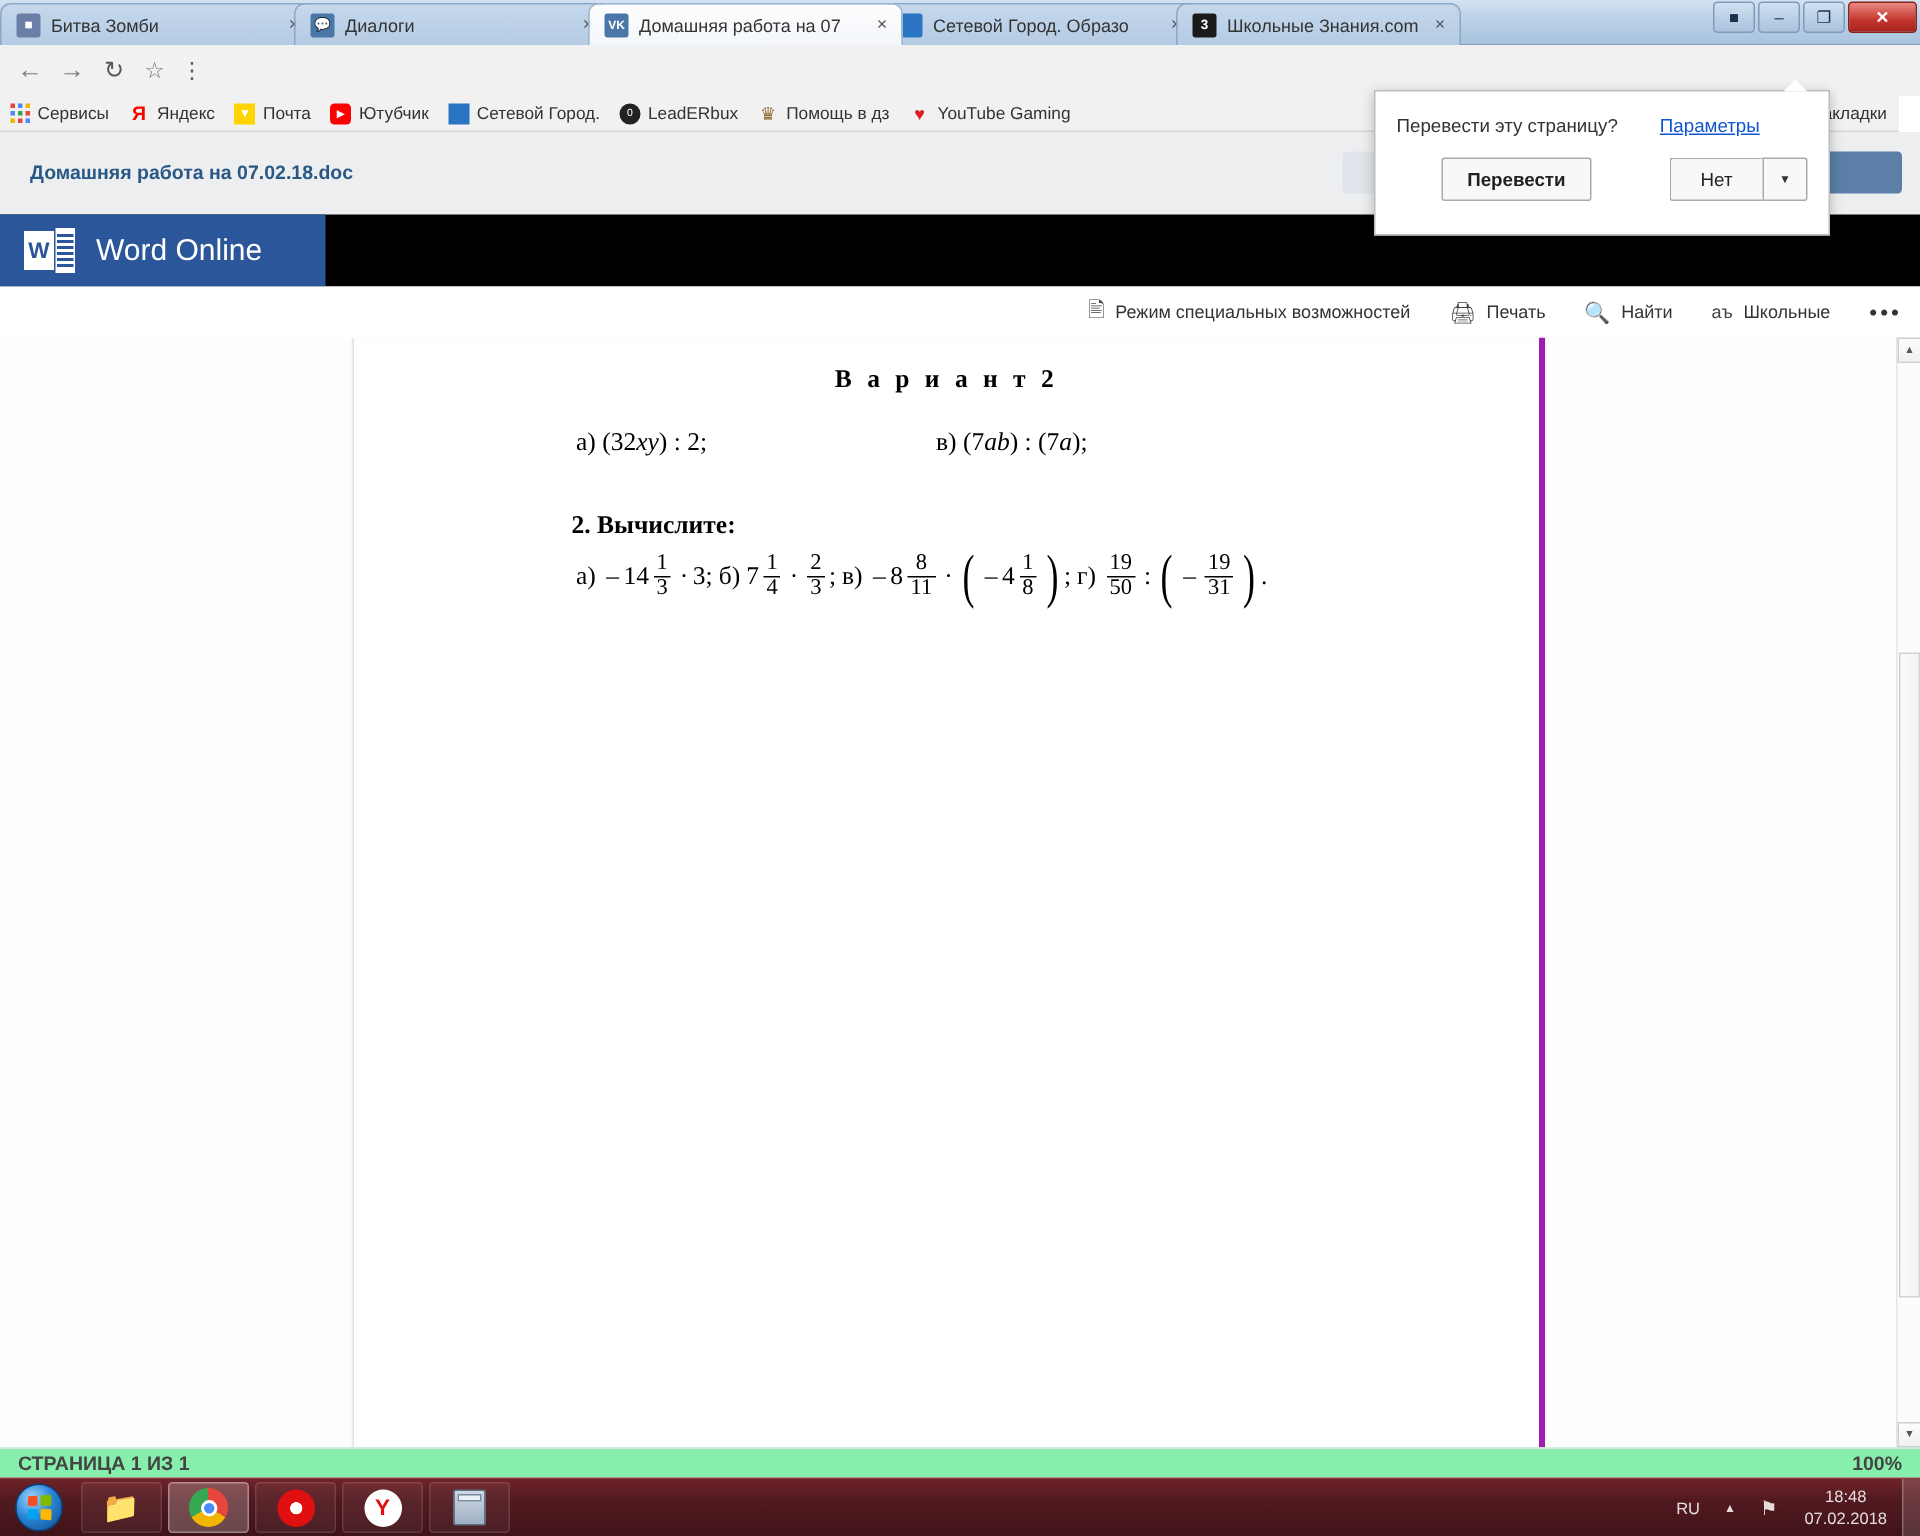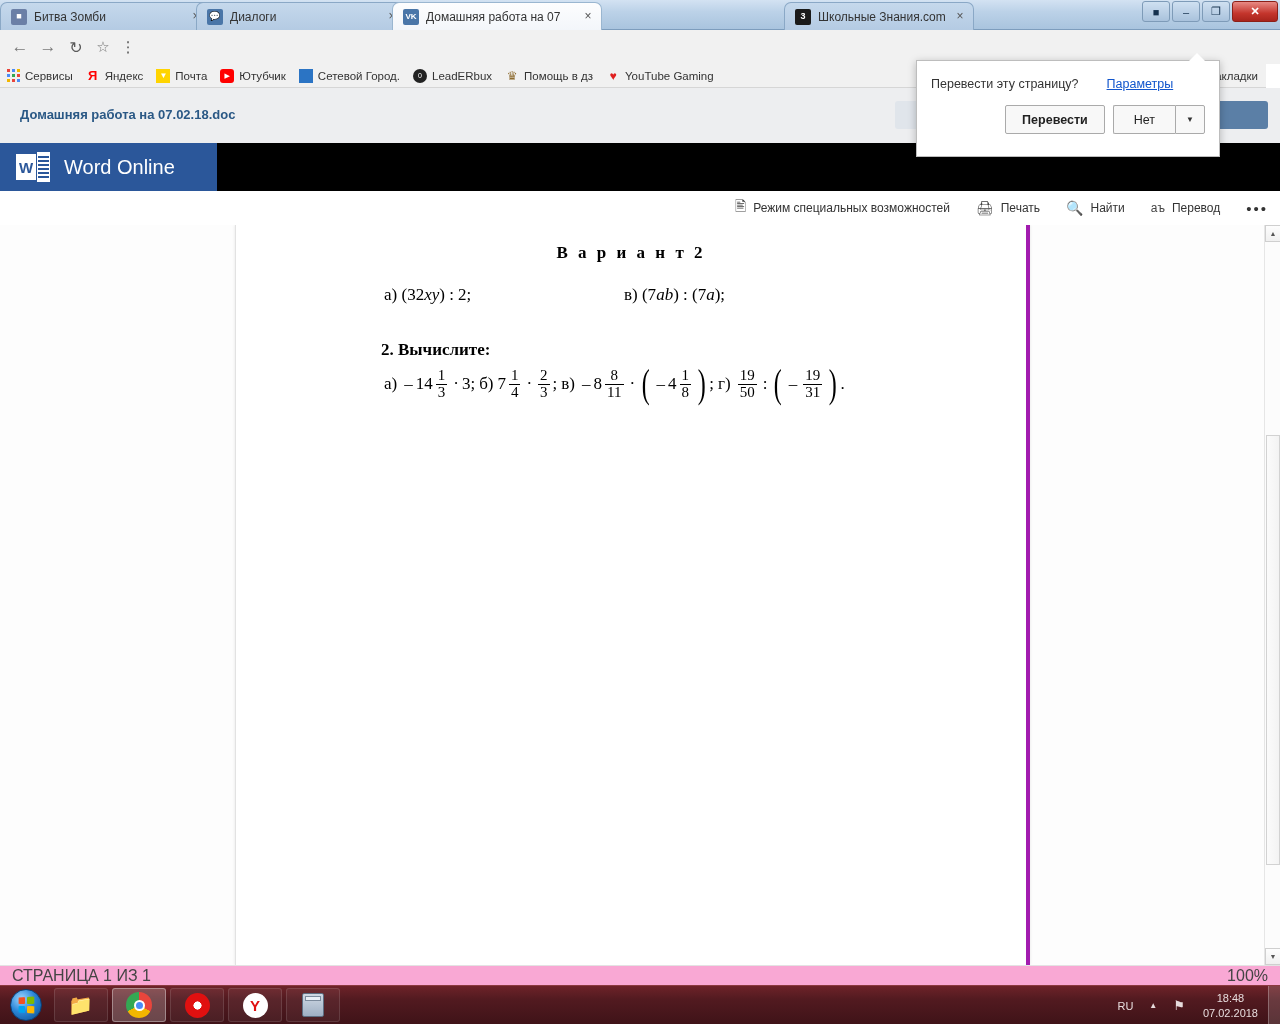--- a/index.html
+++ b/index.html
@@ -222,23 +222,23 @@
   .sb-arrow.down { bottom: 0; }
   .sb-thumb {
     position: absolute; left: 1px; top: 210px; width: 14px; height: 430px;
     background: linear-gradient(to right,#fbfbfb,#f3f3f3);
     border: 1px solid #d2d2d2;
   }
 
   
   .statusbar {
     position: absolute; left: 0; top: 965px; width: 1280px; height: 20px;
-    background: #f9a8d4; border-top: 1px solid #e3e3e3;
+    background: #86efac; border-top: 1px solid #e3e3e3;
     display: flex; align-items: center; justify-content: space-between;
-    padding: 0 12px; font-size: 16px; color: #444;
+    padding: 0 12px; font-size: 13px; color: #444; font-weight: bold;
   }
 
   
   .taskbar {
     position: absolute; left: 0; top: 985px; width: 1280px; height: 39px;
     background: linear-gradient(to bottom, #6e2329 0%, #521a20 35%, #3f1318 100%);
     border-top: 1px solid #8c3a40;
     display: flex; align-items: center;
   }
   .startorb {
@@ -277,21 +277,21 @@
     box-shadow: 0 2px 8px rgba(0,0,0,0.25); z-index: 50;
   }
   .bubble::after {
     content: ""; position: absolute; right: 14px; top: -8px;
     width: 0; height: 0; border-left: 8px solid transparent;
     border-right: 8px solid transparent; border-bottom: 8px solid #fff;
   }
   .bubble-row1 { display: flex; align-items: center; padding: 16px 16px 0 14px; }
   .bubble-q { font-size: 12.5px; color: #333; }
   .bubble-link { font-size: 12.5px; color: #1155cc; text-decoration: underline; margin-left: 28px; }
-  .bubble-row2 { display: flex; justify-content: flex-end; align-items: center; padding: 14px 14px 0 0; }
+  .bubble-row2 { display: flex; justify-content: flex-end; align-items: center; padding: 14px 14px 0 0; gap: 44px; }
   .btn-primary {
     height: 29px; padding: 0 16px; background: #f8f8f8;
     border: 1px solid #aaa; font-size: 12.5px; font-weight: bold; color: #222;
     display: flex; align-items: center; border-radius: 2px;
   }
   .btn-split { display: flex; margin-left: 8px; }
   .btn-no {
     height: 29px; padding: 0 20px; background: #f8f8f8;
     border: 1px solid #aaa; border-right: none; font-size: 12.5px; color: #222;
     display: flex; align-items: center; border-radius: 2px 0 0 2px;
@@ -312,20 +312,25 @@
     <span class="tabclose">×</span>
   </div>
   <div class="tab" style="left:196px;width:210px;">
     <span class="favicon" style="background:#4a76a8;">💬</span>
     <span class="tabtitle">Диалоги</span>
     <span class="tabclose">×</span>
   </div>
   <div class="tab active" style="left:392px;width:210px;">
     <span class="favicon" style="background:#4a76a8;font-size:8px;">VK</span>
     <span class="tabtitle">Домашняя работа на 07</span>
+    <span class="tabclose">×</span>
+  </div>
+  <div class="tab" style="left:588px;width:210px;">
+    <span class="favicon" style="background:#2b74c4;"></span>
+    <span class="tabtitle">Сетевой Город. Образо</span>
     <span class="tabclose">×</span>
   </div>
   <div class="tab" style="left:784px;width:190px;">
     <span class="favicon" style="background:#1a1a1a;">3</span>
     <span class="tabtitle">Школьные Знания.com</span>
     <span class="tabclose">×</span>
   </div>
 
   <div class="winbtns">
     <div class="winbtn">■</div>
@@ -424,21 +429,21 @@
   <div class="wt">
     <span class="wticon">🖨</span>
     <span>Печать</span>
   </div>
   <div class="wt">
     <span class="wticon">🔍</span>
     <span>Найти</span>
   </div>
   <div class="wt">
     <span class="wticon" style="font-size:12px;">aъ</span>
-    <span>Перевод</span>
+    <span>Школьные</span>
   </div>
   <div class="wt">
     <span style="letter-spacing:2px;font-size:15px;color:#333;">•••</span>
   </div>
 </div>
 
 <div class="docview">
   <div class="docpage">
     <div class="docinner">
 

